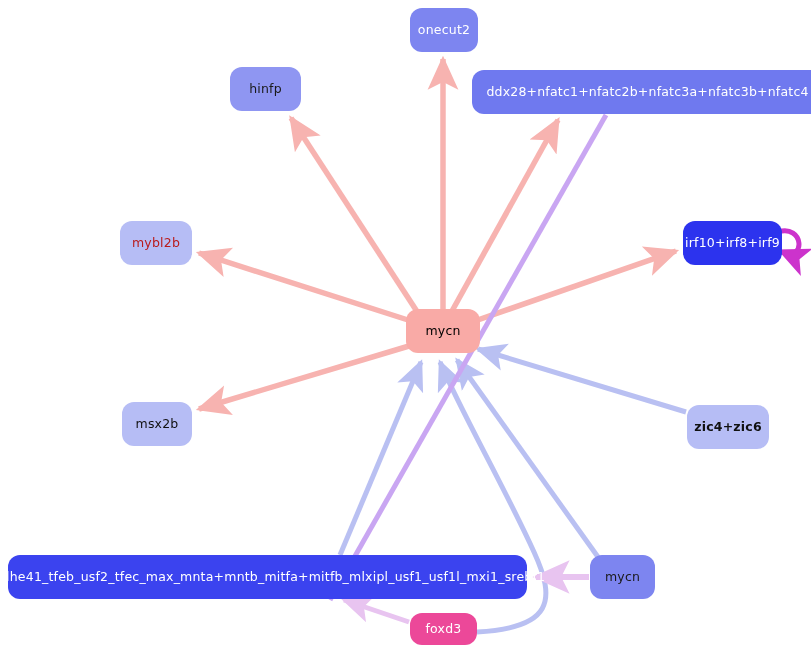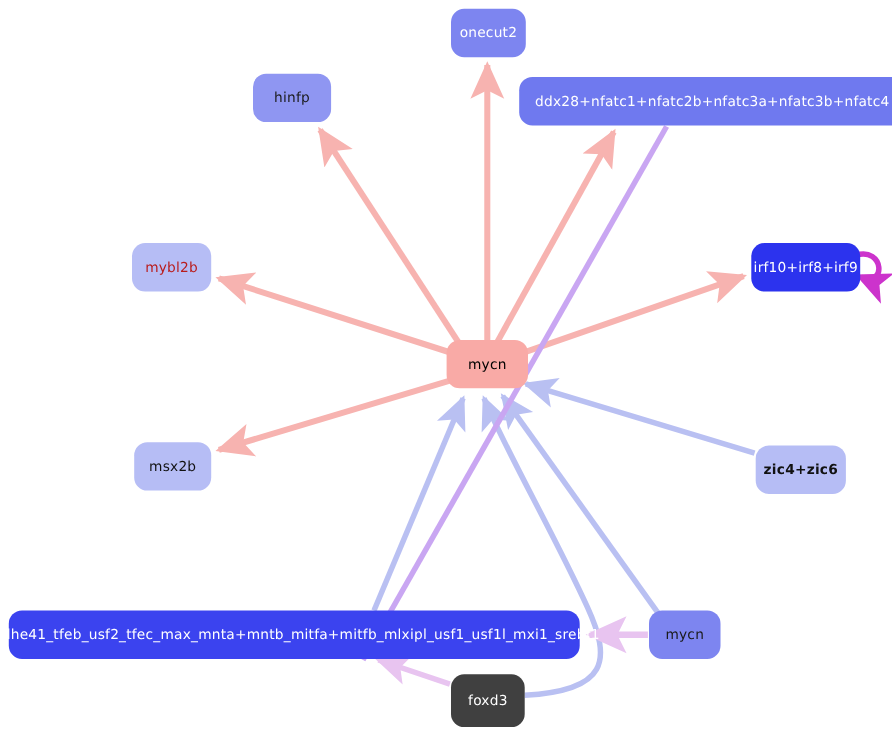--- a/index.html
+++ b/index.html
@@ -125,17 +125,17 @@
   </div>
 
   <div class="node" style="left:8px; top:555px; width:519px; height:44px; background:#3b43ef; color:#ffffff;">
     <span class="node-label">bhlhe41_tfeb_usf2_tfec_max_mnta+mntb_mitfa+mitfb_mlxipl_usf1_usf1l_mxi1_srebf1</span>
   </div>
 
   <div class="node" style="left:590px; top:555px; width:65px; height:44px; background:#7d85f0; color:#1a1a1a;">
     <span class="node-label">mycn</span>
   </div>
 
-  <div class="node" style="left:410px; top:613px; width:67px; height:48px; background:#404040; color:#ffffff;">
+  <div class="node" style="left:410px; top:613px; width:67px; height:32px; background:#ec4899; color:#ffffff;">
     <span class="node-label">foxd3</span>
   </div>
 
 </div>
 
 </body></html>

